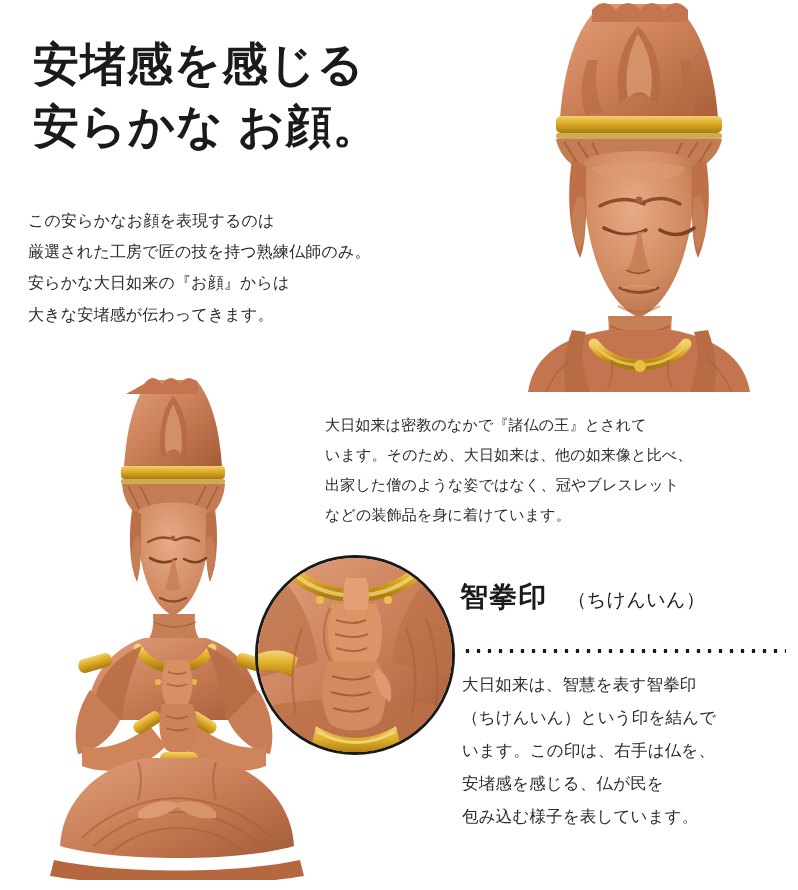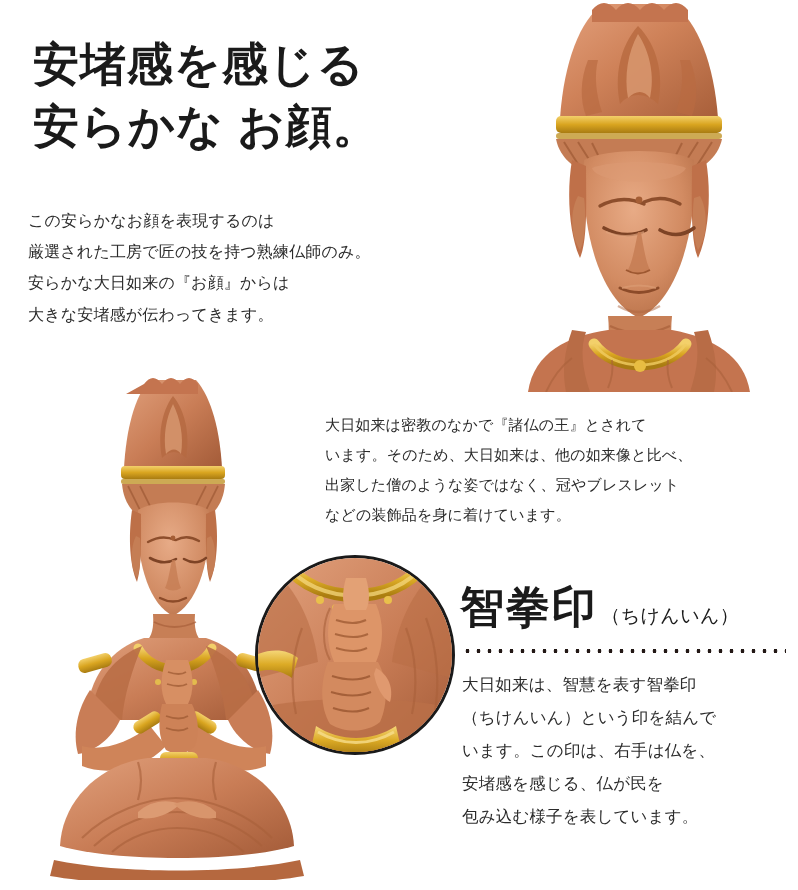--- a/index.html
+++ b/index.html
@@ -61,28 +61,28 @@
 
   
   .mudra-title {
     position: absolute;
     left: 460px;
     top: 578px;
     display: flex;
     align-items: baseline;
   }
   .mudra-title .kanji {
-    font-size: 44px;
+    font-size: 28px;
     font-weight: bold;
     letter-spacing: 0.04em;
     color: #1a1a1a;
   }
   .mudra-title .kana {
     font-size: 19px;
-    margin-left: 4px;
+    margin-left: 20px;
     color: #1a1a1a;
     letter-spacing: 0.02em;
   }
 
   .dot-rule {
     position: absolute;
     left: 462px;
     top: 648px;
     width: 324px;
     height: 6px;

